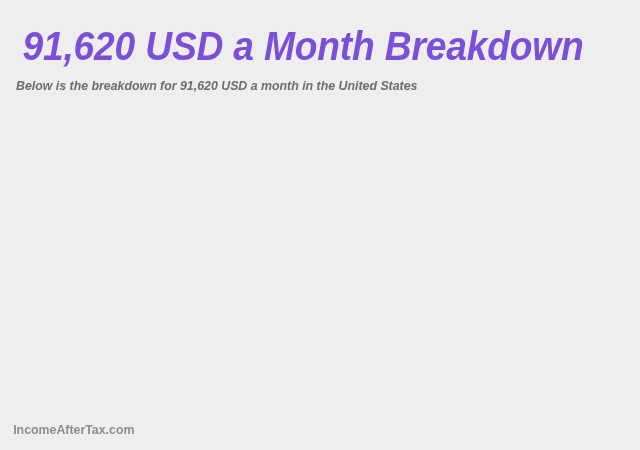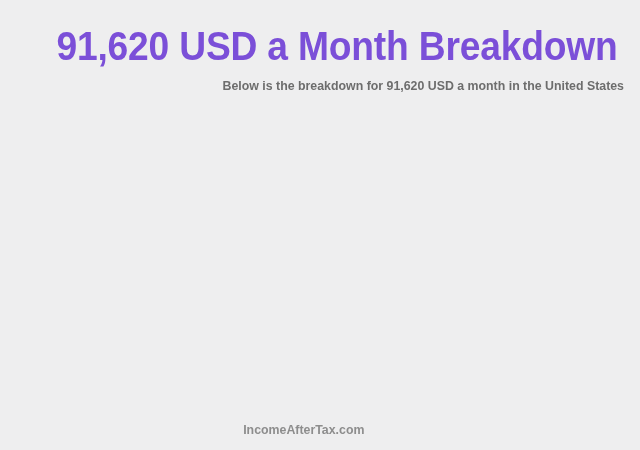--- a/index.html
+++ b/index.html
@@ -18,21 +18,22 @@
     width: 640px;
     height: 450px;
     background: #eeeeef;
     box-sizing: border-box;
   }
   .header {
     position: absolute;
     top: 0;
     left: 0;
     width: 640px;
-    text-align: right;
+    text-align: left;
+    font-style: italic;
   }
   .page-title {
     margin: 0;
     padding-top: 24px;
     font-family: "Liberation Sans Narrow", "Liberation Sans", sans-serif;
     font-size: 40px;
     line-height: 44px;
     font-weight: bold;
     letter-spacing: -0.2px;
     color: #7b4fd8;
@@ -56,24 +57,24 @@
     position: absolute;
     top: 118px;
     left: 0;
     width: 640px;
     height: 292px;
     background: transparent;
   }
   .footer {
     position: absolute;
     bottom: 0;
-    left: 4px;
+    left: 10px;
     width: 600px;
     height: 40px;
-    text-align: center;
+    text-align: left;
   }
   .footer-brand {
     display: inline-block;
     font-family: "Liberation Sans Narrow", "Liberation Sans", sans-serif;
     font-size: 13px;
     line-height: 16px;
     font-weight: bold;
     color: #8d8d8d;
     transform: scaleX(0.95);
     transform-origin: center center;

